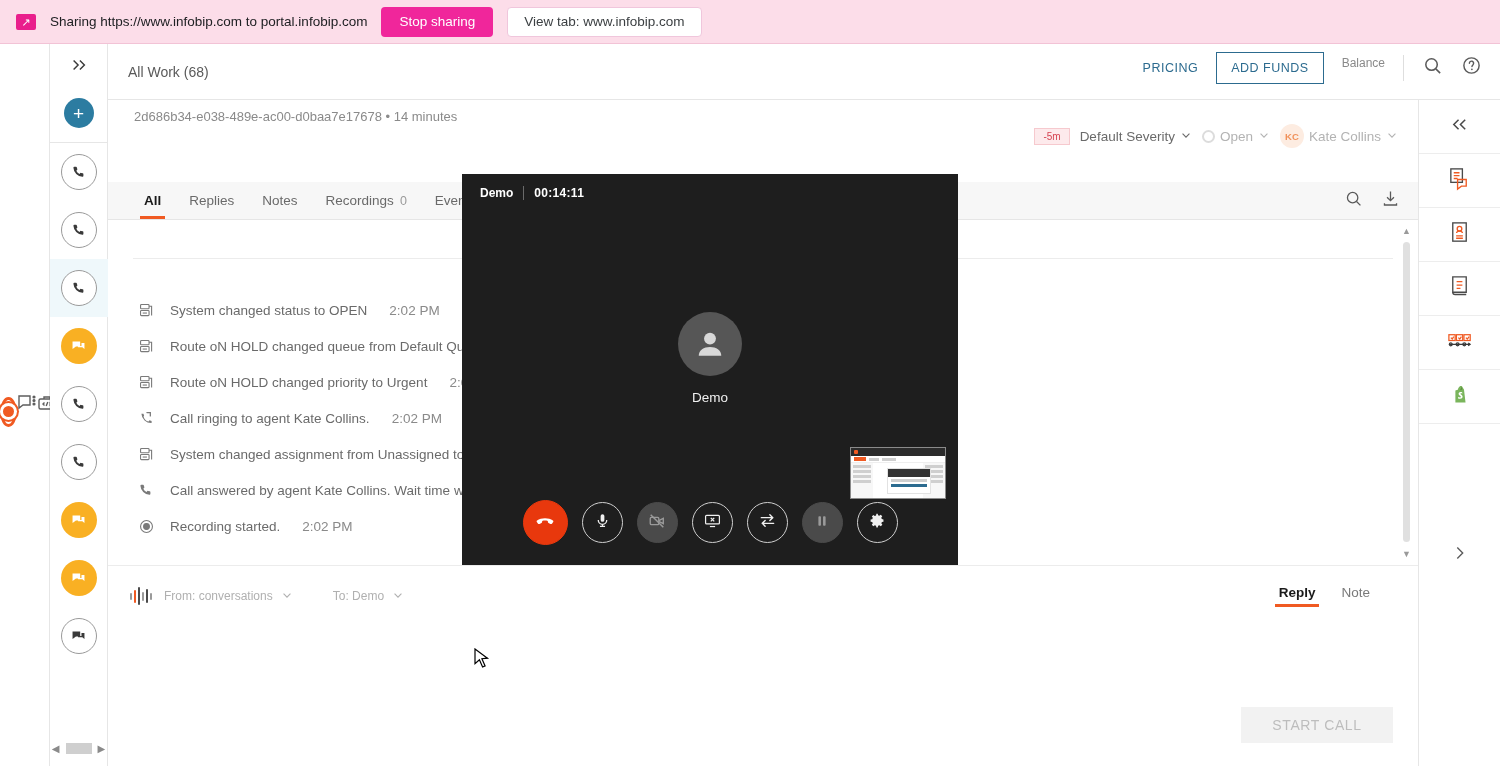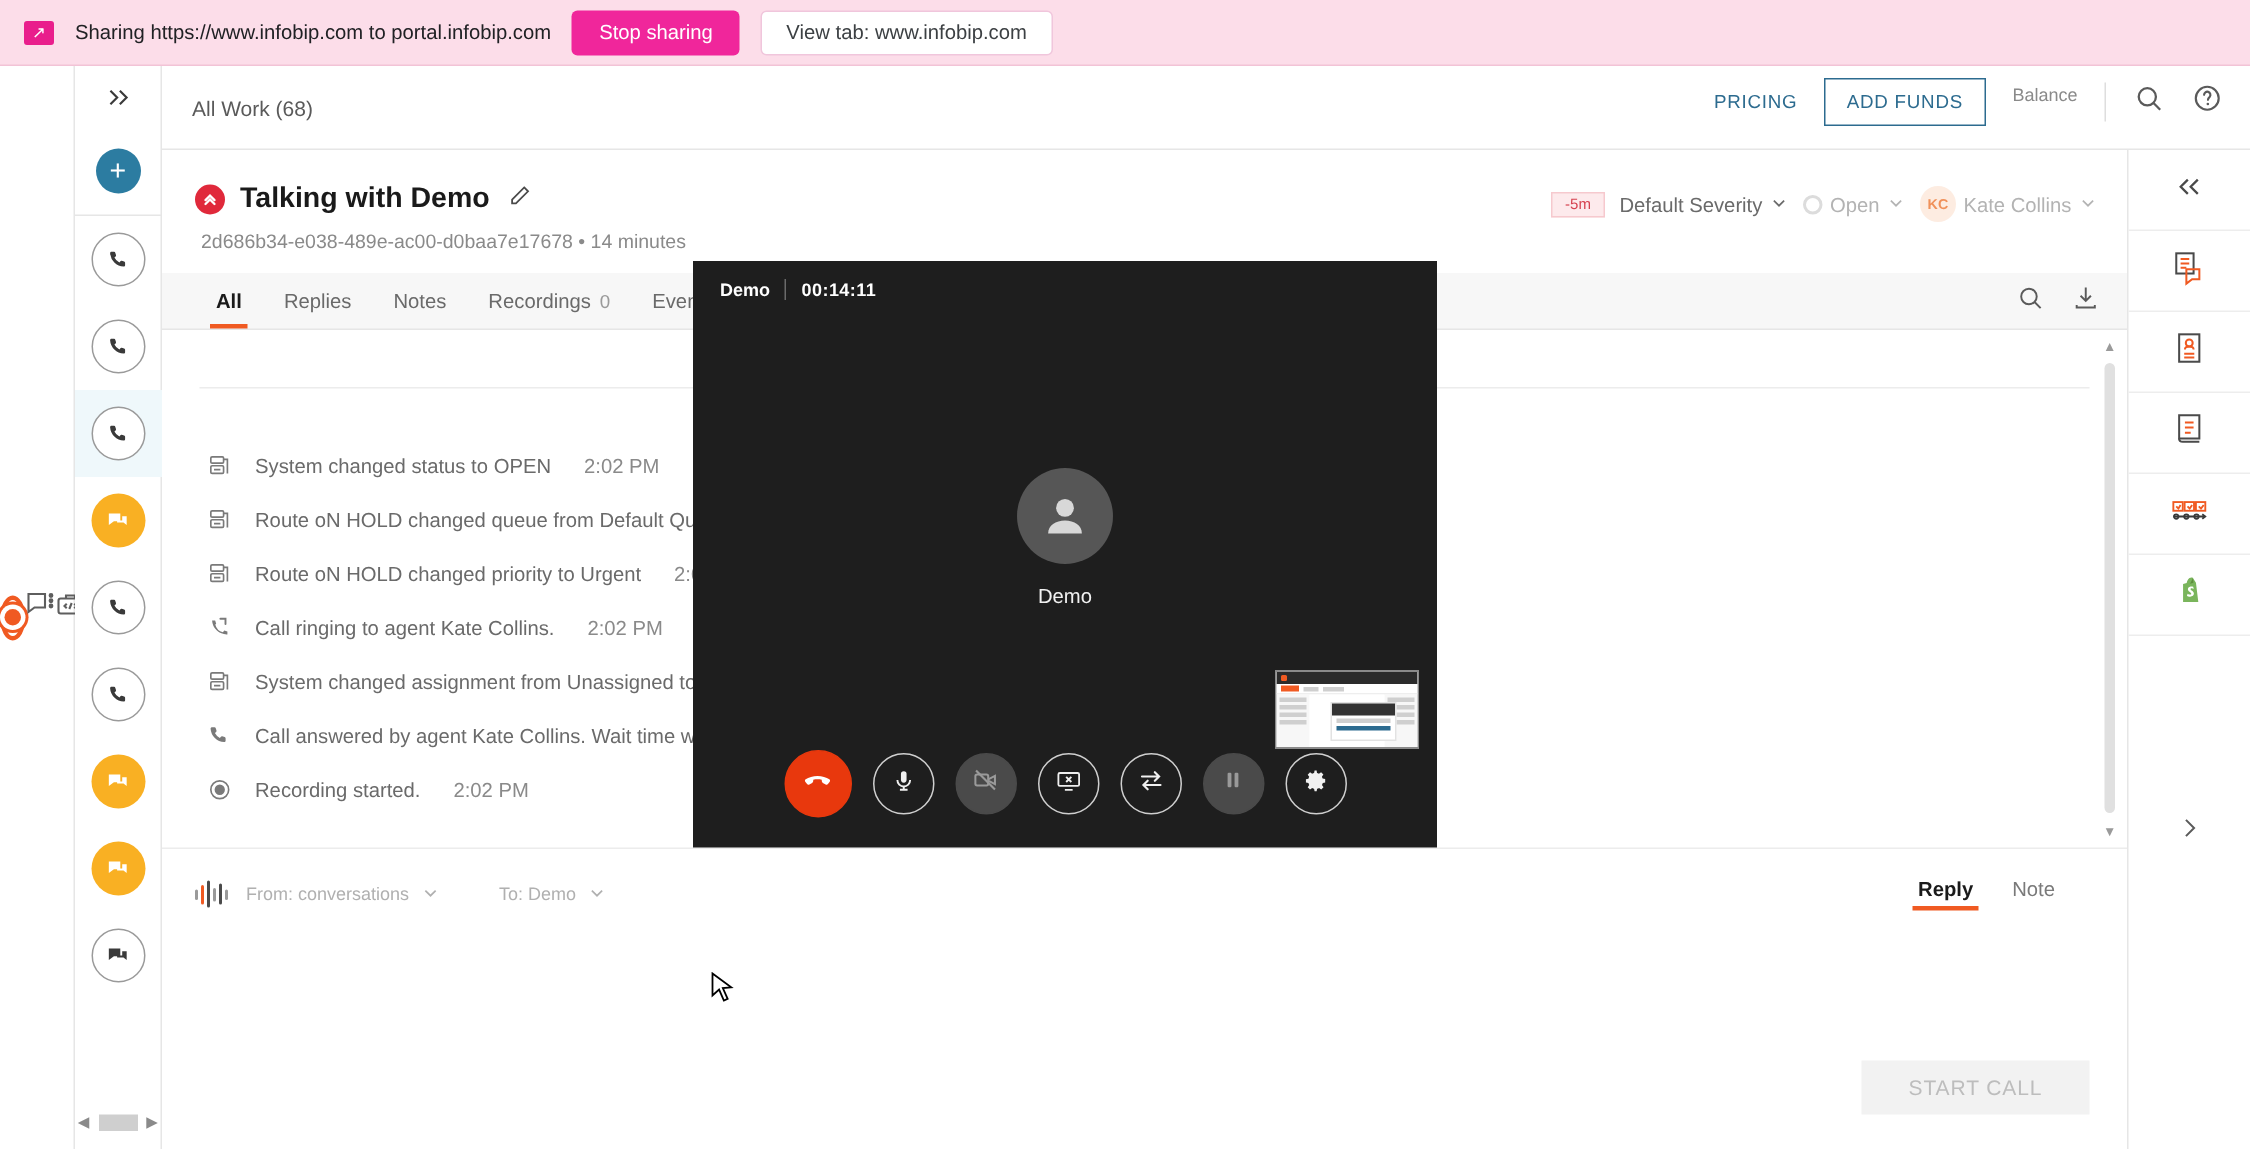--- a/index.html
+++ b/index.html
@@ -541,36 +541,20 @@
             <circle cx="11" cy="11" r="8"></circle>
             <path d="M8.8 8.6a2.2 2.2 0 114 1.3c-.8.8-1.3 1.2-1.3 2.2" stroke-linecap="round"></path>
             <circle cx="11.4" cy="15" r=".9" fill="currentColor" stroke="none"></circle>
           </svg>
         </span>
       </div>
     </div>
   </div>
 
   <div class="conv-head">
-    <div class="title-row">
-      <div class="prio-icon">
-        <svg width="12" height="12" viewBox="0 0 14 14" fill="none" stroke="#fff" stroke-width="1.8" stroke-linecap="round">
-          <path d="M3.5 7.5L7 4l3.5 3.5"></path>
-            <path d="M3.5 10.5L7 7l3.5 3.5"></path>
-        </svg>
-      </div>
-      <div class="conv-title">Talking with Demo</div>
-      <div class="edit-ico">
-        <span>
-          <svg width="17" height="17" viewBox="0 0 20 20" fill="none" stroke="currentColor" stroke-width="1.4">
-            <path d="M13.5 3.5l3 3L7 16H4v-3z"></path>
-          </svg>
-        </span>
-      </div>
-    </div>
     <div class="sub-row">2d686b34-e038-489e-ac00-d0baa7e17678 • 14 minutes</div>
 
     <div class="head-right">
       <div class="sla">-5m</div>
       <div class="hr-item">
         <span>Default Severity</span>
         <span>
           <svg width="12" height="12" viewBox="0 0 14 14" fill="none" stroke="currentColor" stroke-width="1.3">
               <path d="M3 5.5L7 9.5l4-4"></path>
             </svg>

